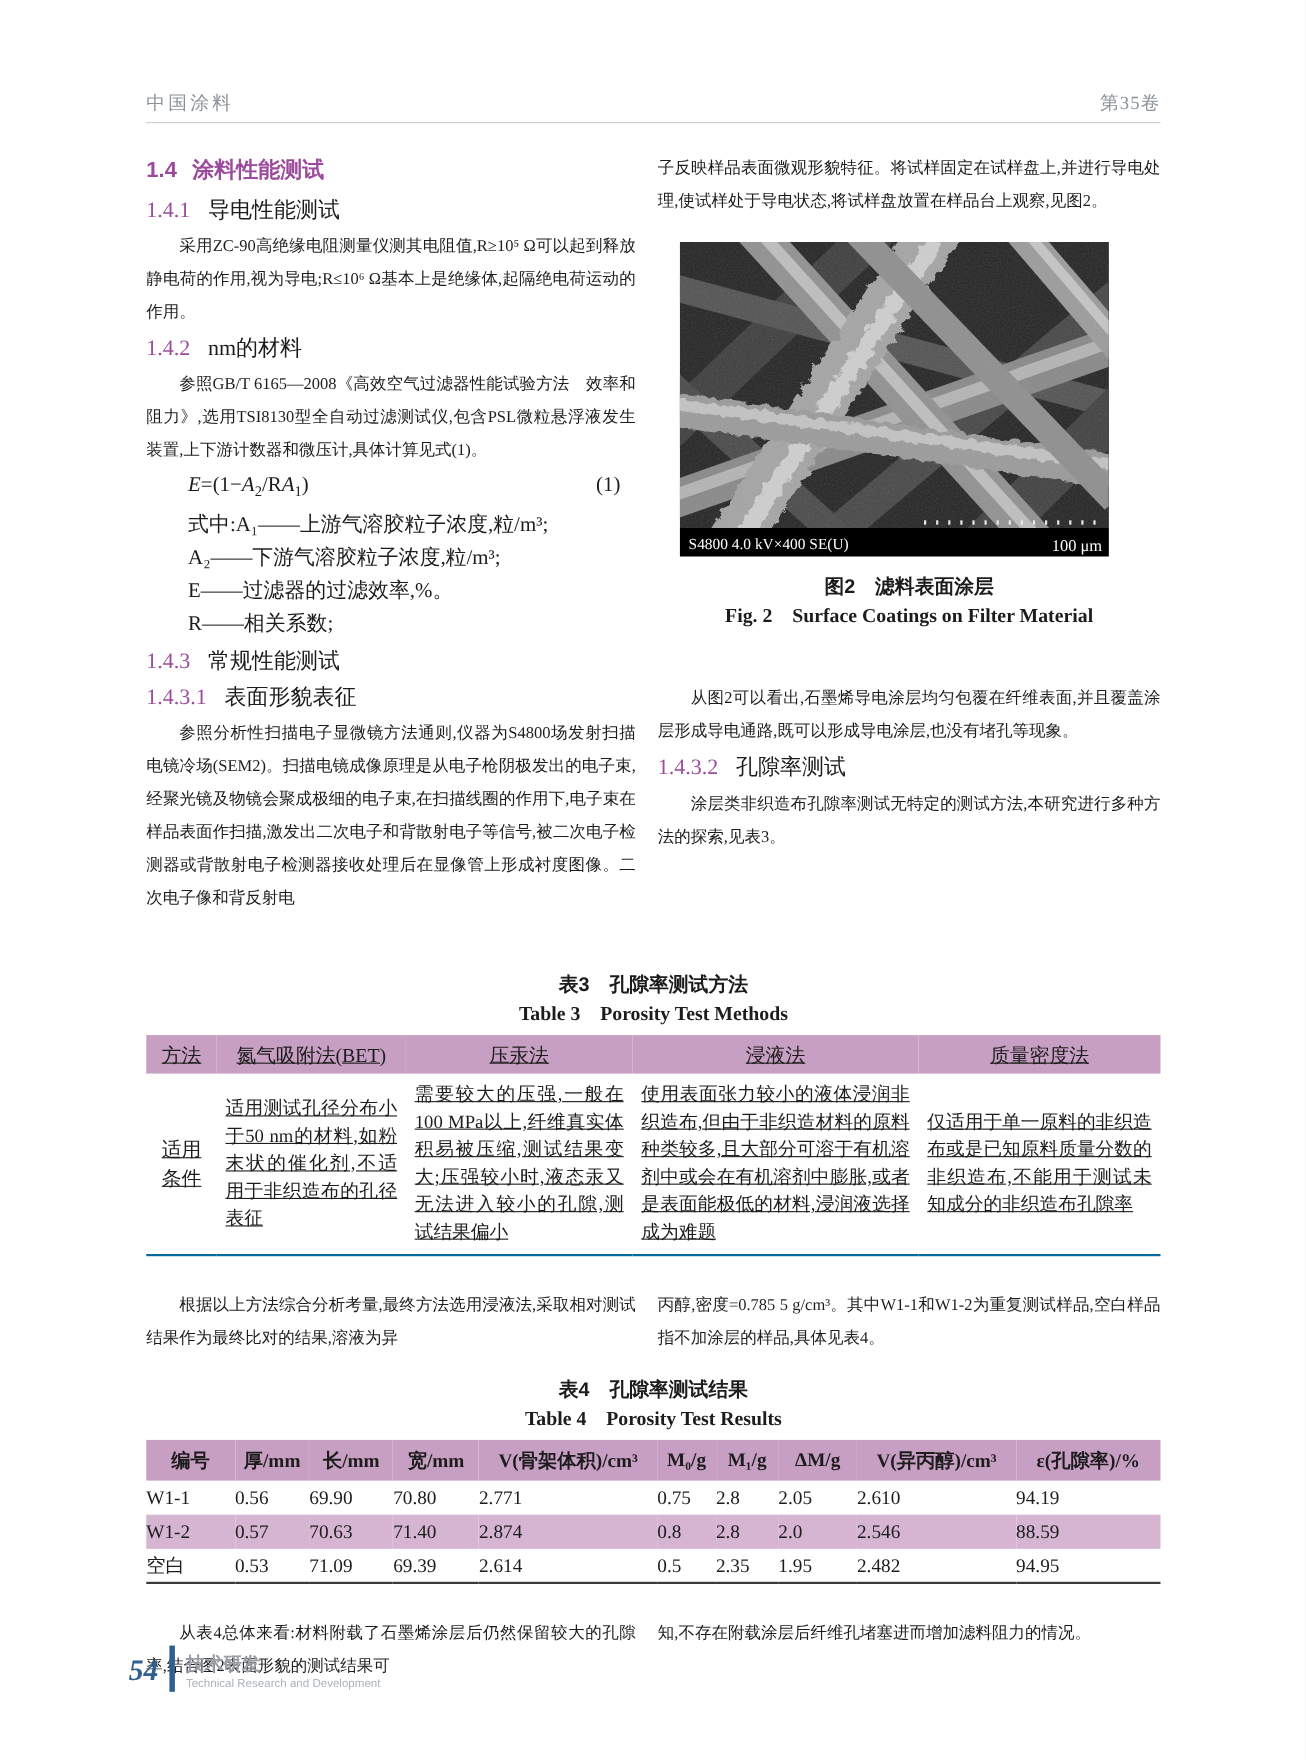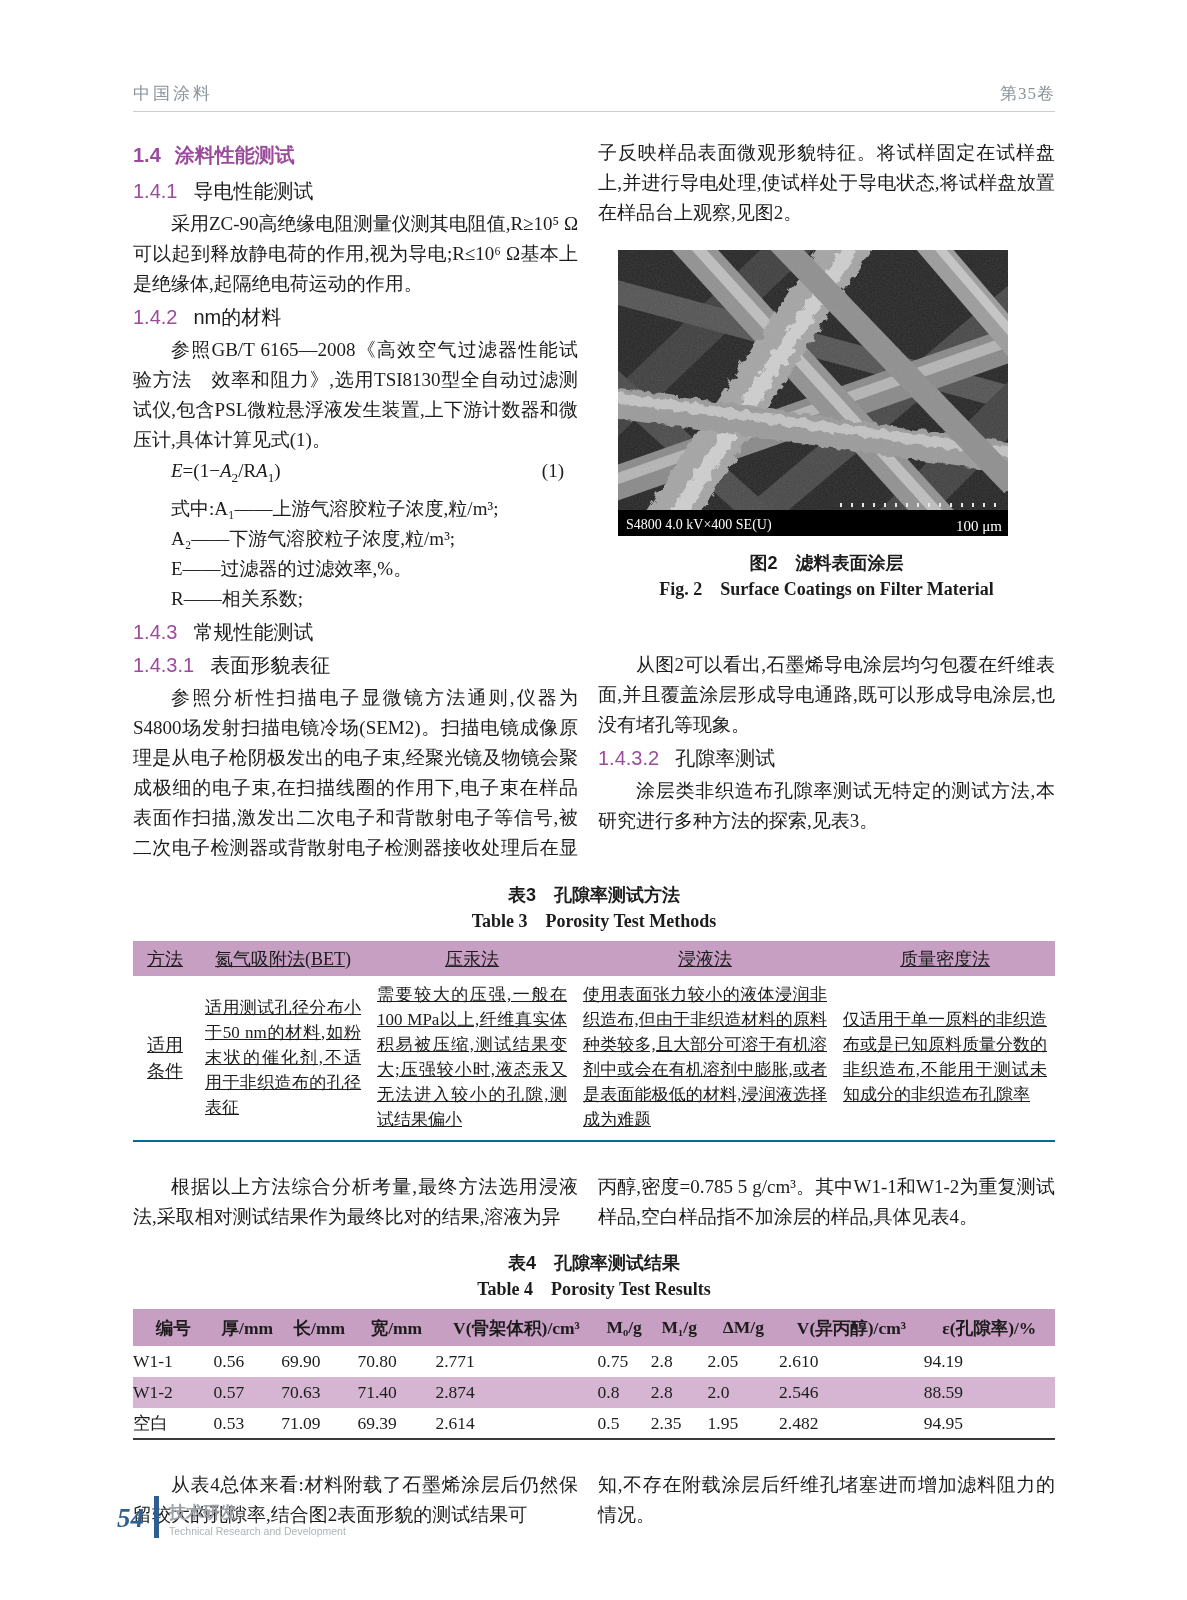--- a/index.html
+++ b/index.html
@@ -20,27 +20,27 @@
   .runhead{display:flex;justify-content:space-between;align-items:flex-end;
     padding-top:82px;padding-bottom:6px;border-bottom:1.5px solid #c9ced3;
     color:var(--header-gray);font-size:17px;letter-spacing:3px;}
   .runhead .vol{letter-spacing:1px;}
 
   
   .cols{display:flex;gap:20px;margin-top:26px;height:726px;overflow:hidden;}
   .col-l{width:445px;flex:none;}
   .col-r{width:457px;flex:none;}
 
-  p.body{font-size:19px;line-height:30px;text-align:justify;text-justify:inter-ideograph;}
+  p.body{font-size:15px;line-height:30px;text-align:justify;text-justify:inter-ideograph;}
   p.body.indent{text-indent:2em;}
 
   .h2{font-family:"Liberation Sans","DejaVu Sans",sans-serif;font-weight:bold;
       color:var(--accent-purple);font-size:20px;line-height:30px;margin:2px 0 6px 0;}
   .h2 .num{margin-right:14px;}
-  .h3{font-family:Liberation Sans, sans-serif;font-size:20px;line-height:30px;margin:3px 0 3px 0;color:var(--text);}
+  .h3{font-family:Liberation Serif, serif;font-size:20px;line-height:30px;margin:3px 0 3px 0;color:var(--text);}
   .h3 .num{color:var(--accent-purple);margin-right:16px;}
 
   .formula{font-size:19px;line-height:32px;margin-left:2em;position:relative;padding-right:10px;}
   .formula i{font-family:"Liberation Serif",serif;}
   .formula .fnum{position:absolute;right:14px;top:0;}
   .fdef{font-size:19px;line-height:30px;margin-left:2em;text-align:justify;}
 
   
   .figure{margin:22px 0 0 20px;width:390px;}
   .figure svg{display:block;}

